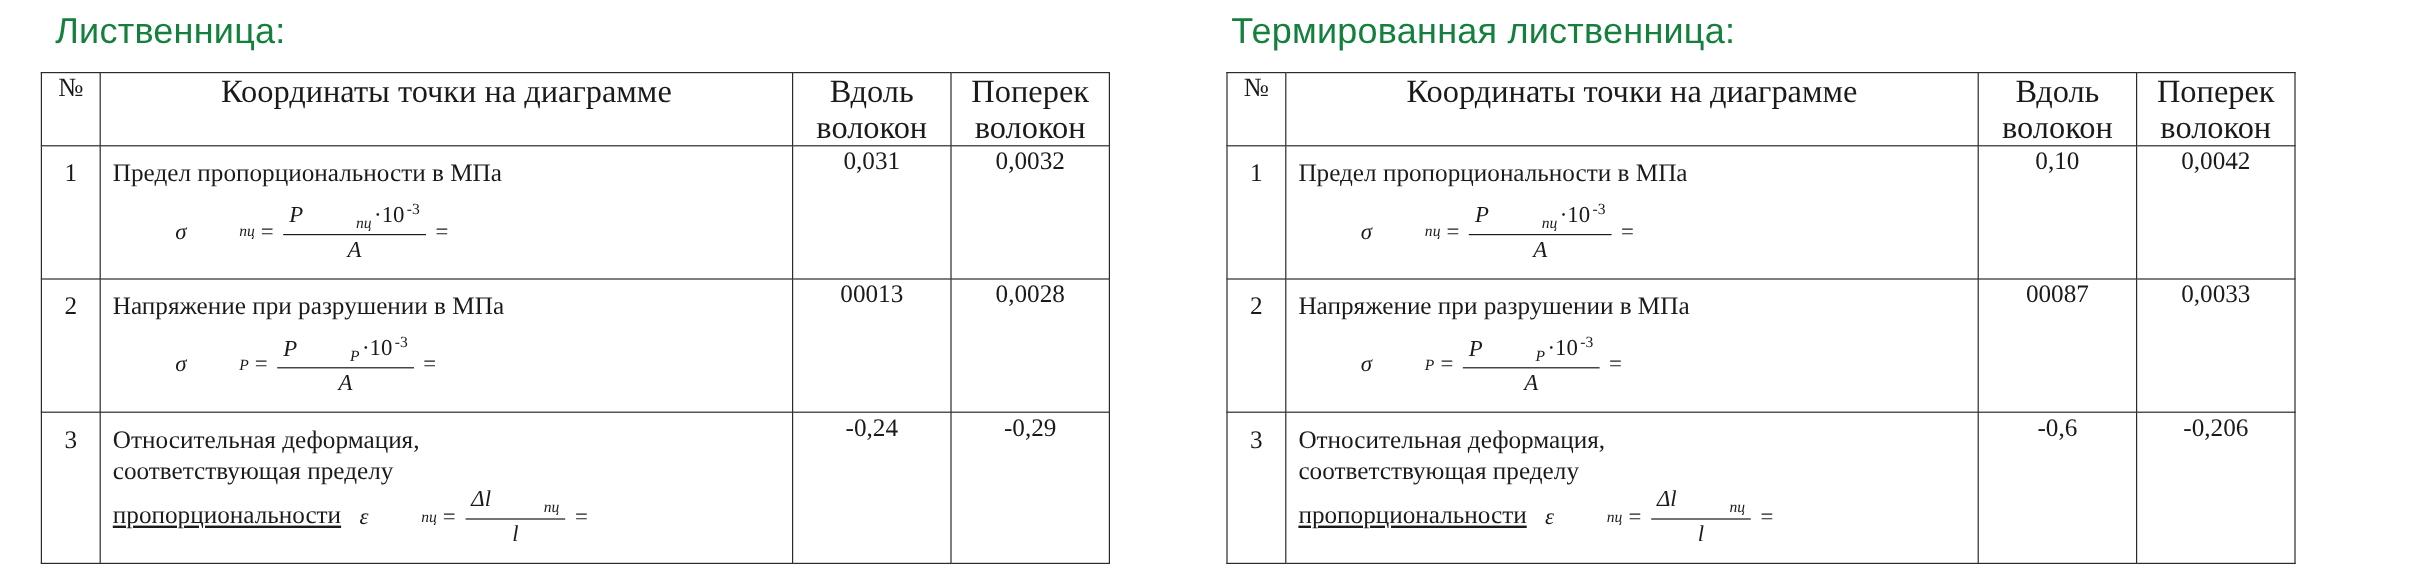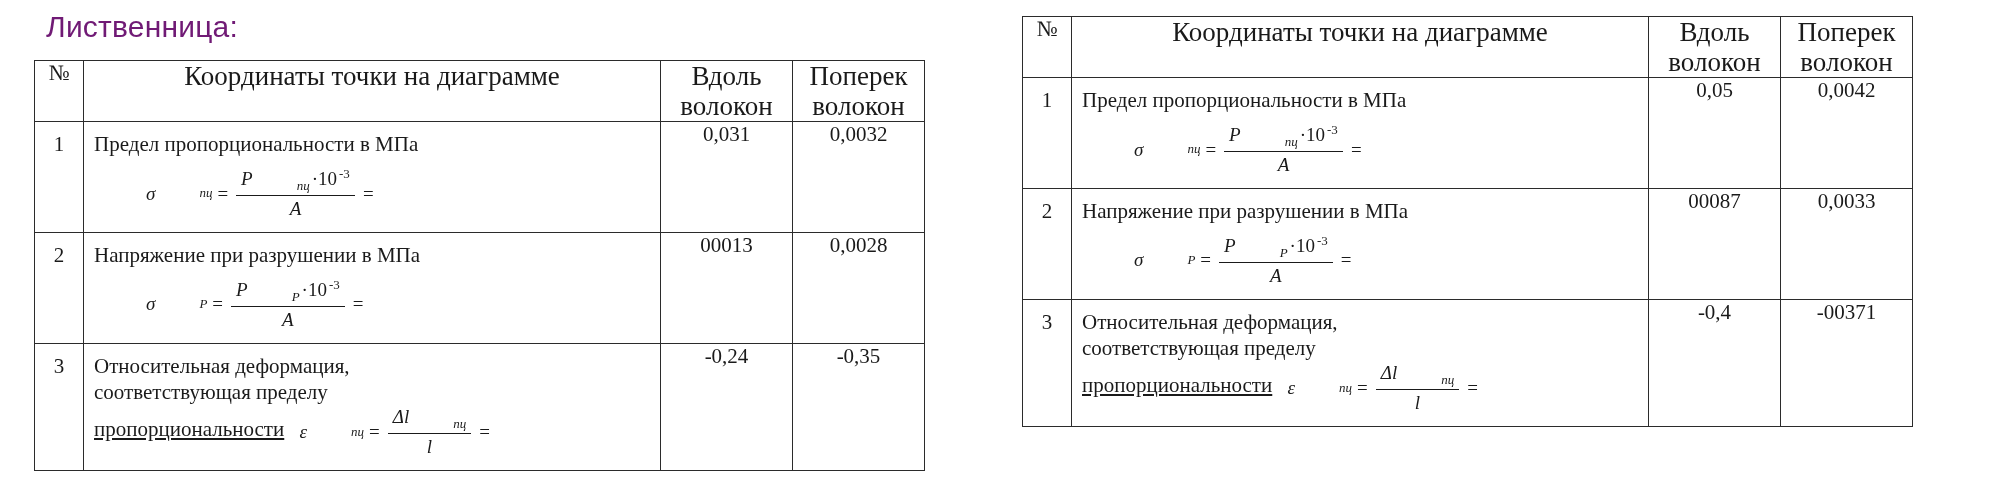--- a/index.html
+++ b/index.html
@@ -24,21 +24,21 @@
     position: absolute;
     top: 0;
   }
   .panel-left  { left: 34px;  width: 930px; }
   .panel-right { left: 1022px; width: 930px; }
 
   .panel-title {
     font-family: "Liberation Sans", sans-serif;
     font-size: 30px;
     font-weight: 400;
-    color: #701a75;
+    color: #15803d;
     margin: 10px 0 0 12px;
     letter-spacing: 0.2px;
     white-space: nowrap;
   }
   .panel-right .panel-title { margin-left: 4px; }
 
   table.data {
     border-collapse: collapse;
     margin-top: 16px;
     table-layout: fixed;
@@ -198,27 +198,28 @@
                 <span class="eq">=</span>
                 <span class="frac">
                   <span class="numer"><span>Δl</span><span class="sub">пц</span></span>
                   <span class="denom">l</span>
                 </span>
                 <span class="eq">=</span>
               </span>
             </div>
           </td>
           <td class="c-val">-0,24</td>
-          <td class="c-val">-0,35</td>
+          <td class="c-val">-0,29</td>
         </tr>
       </tbody>
     </table>
   </section>
 
   <section class="panel panel-right">
+    <h2 class="panel-title">Термированная лиственница:</h2>
     <table class="data">
       <thead>
         <tr>
           <td class="c-num">№</td>
           <td class="c-desc">Координаты точки на диаграмме</td>
           <td class="c-val" style="white-space:pre-line;">Вдоль
 волокон</td>
           <td class="c-val" style="white-space:pre-line;">Поперек
 волокон</td>
         </tr>
@@ -232,21 +233,21 @@
               <span class="lhs">σ</span>
                 <span class="sub">пц</span>
               <span class="eq">=</span>
               <span class="frac">
                 <span class="numer"><span>P</span><span class="sub">пц</span><span class="dot">·10</span><span class="sup">-3</span></span>
                 <span class="denom">A</span>
               </span>
               <span class="eq">=</span>
             </div>
           </td>
-          <td class="c-val">0,05</td>
+          <td class="c-val">0,10</td>
           <td class="c-val">0,0042</td>
         </tr>
         <tr>
           <td class="c-num">2</td>
           <td class="c-desc">
             <div>Напряжение при разрушении в МПа</div>
             <div class="formula">
               <span class="lhs">σ</span>
                 <span class="sub">P</span>
               <span class="eq">=</span>
@@ -272,20 +273,20 @@
                   <span class="sub">пц</span>
                 <span class="eq">=</span>
                 <span class="frac">
                   <span class="numer"><span>Δl</span><span class="sub">пц</span></span>
                   <span class="denom">l</span>
                 </span>
                 <span class="eq">=</span>
               </span>
             </div>
           </td>
-          <td class="c-val">-0,4</td>
-          <td class="c-val">-00371</td>
+          <td class="c-val">-0,6</td>
+          <td class="c-val">-0,206</td>
         </tr>
       </tbody>
     </table>
   </section>
 
 </div>
 
 </body></html>

